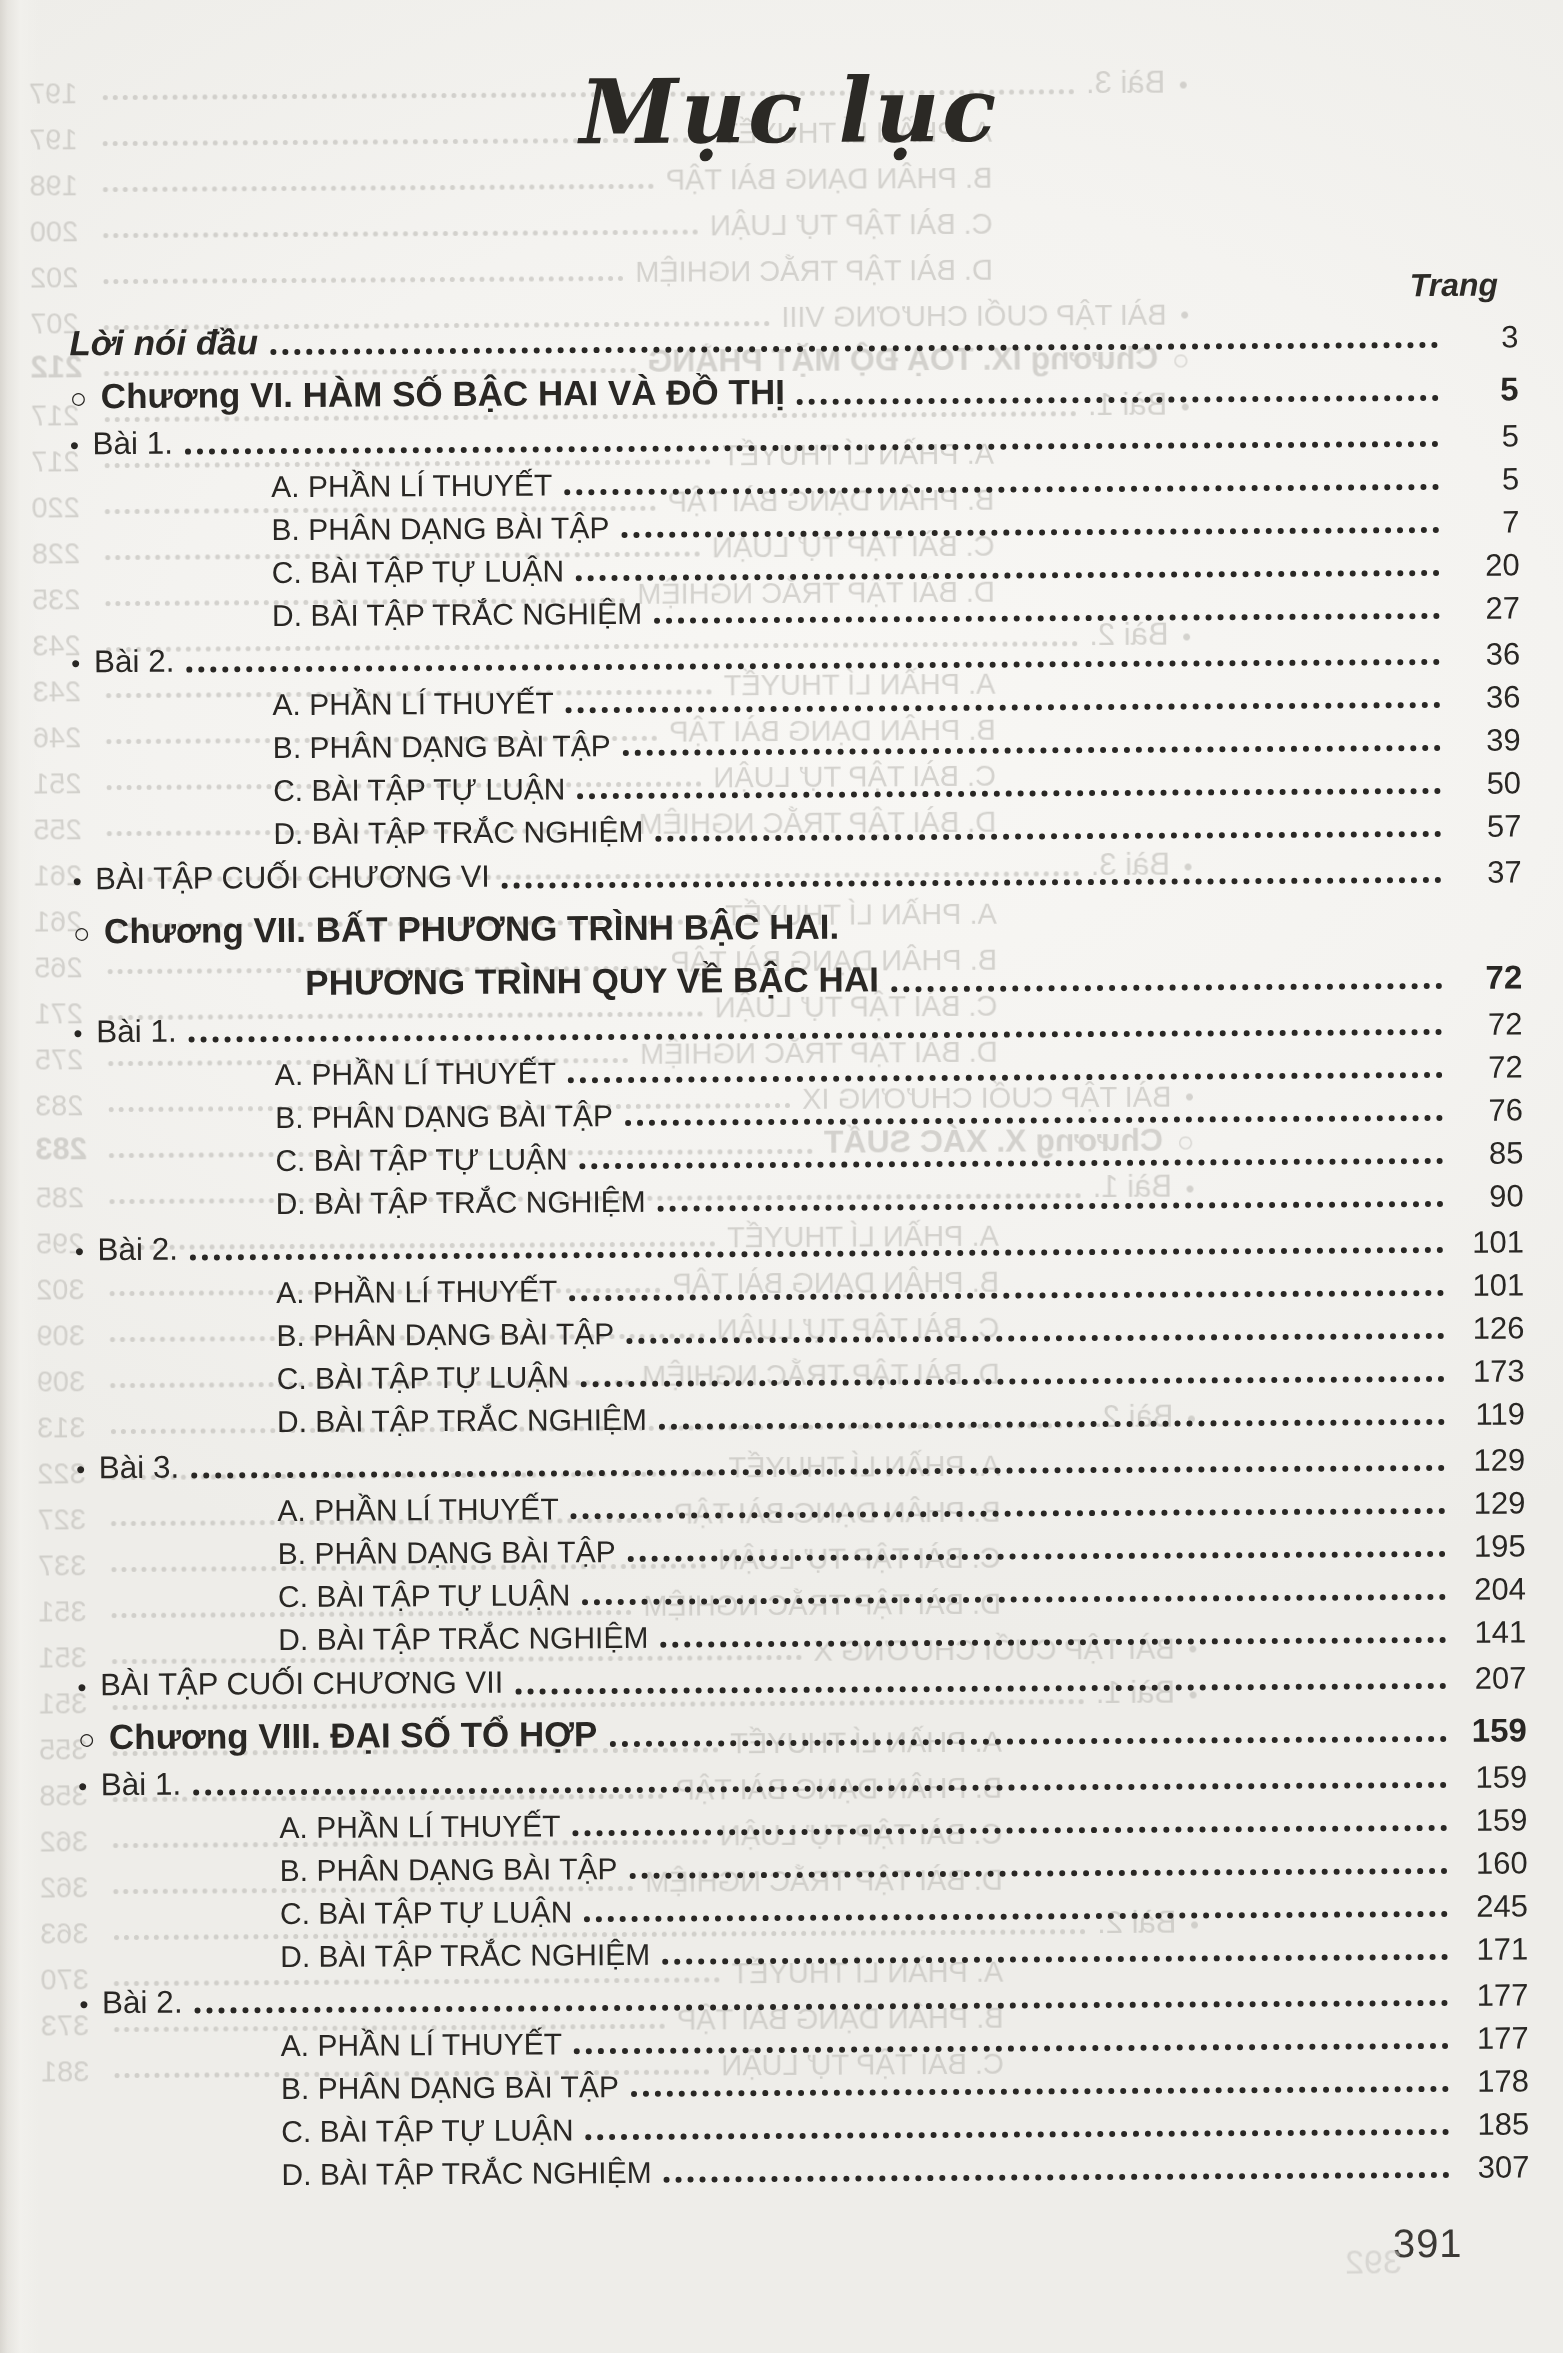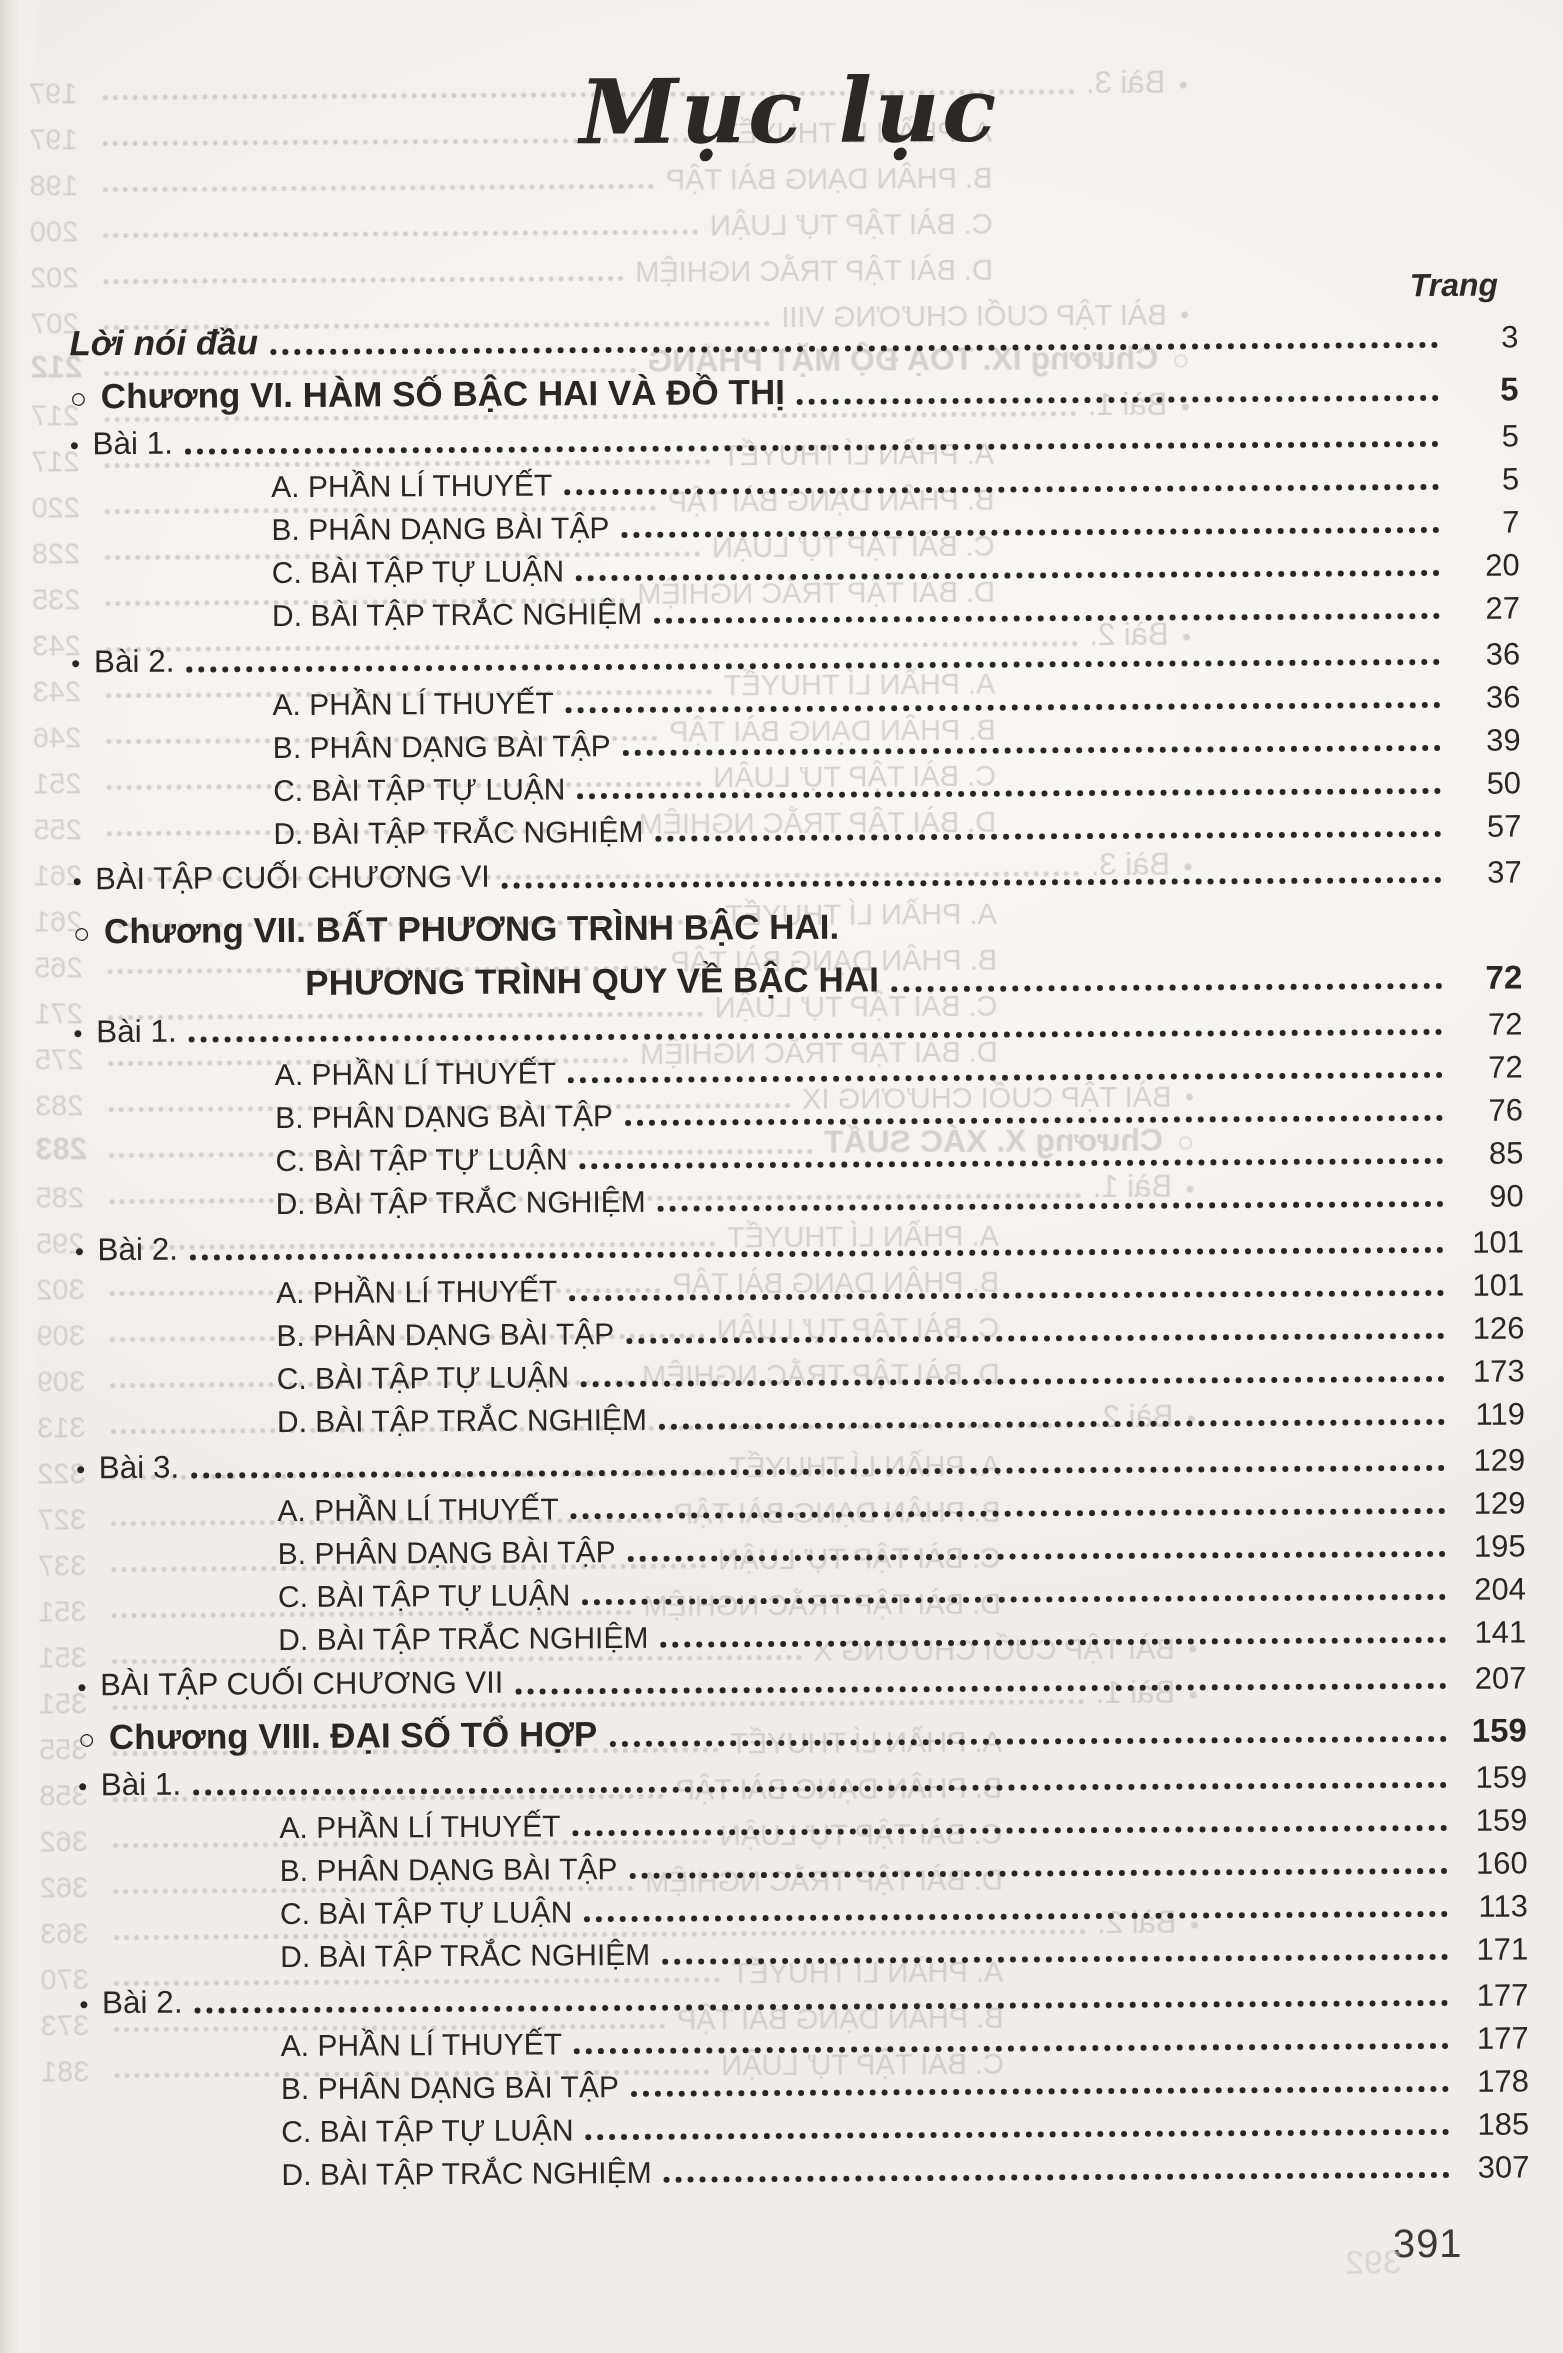--- a/index.html
+++ b/index.html
@@ -500,21 +500,21 @@
           <span class="page-num">159</span>
         </div>
         <div class="row sub">
           <span class="label">B. PHÂN DẠNG BÀI TẬP</span>
           <span class="dots"></span>
           <span class="page-num">160</span>
         </div>
         <div class="row sub">
           <span class="label">C. BÀI TẬP TỰ LUẬN</span>
           <span class="dots"></span>
-          <span class="page-num">113</span>
+          <span class="page-num">245</span>
         </div>
         <div class="row sub">
           <span class="label">D. BÀI TẬP TRẮC NGHIỆM</span>
           <span class="dots"></span>
           <span class="page-num">171</span>
         </div>
         <div class="row lesson">
           <span class="bullet">•</span>
           <span class="label">Bài 2.</span>
           <span class="dots"></span>

